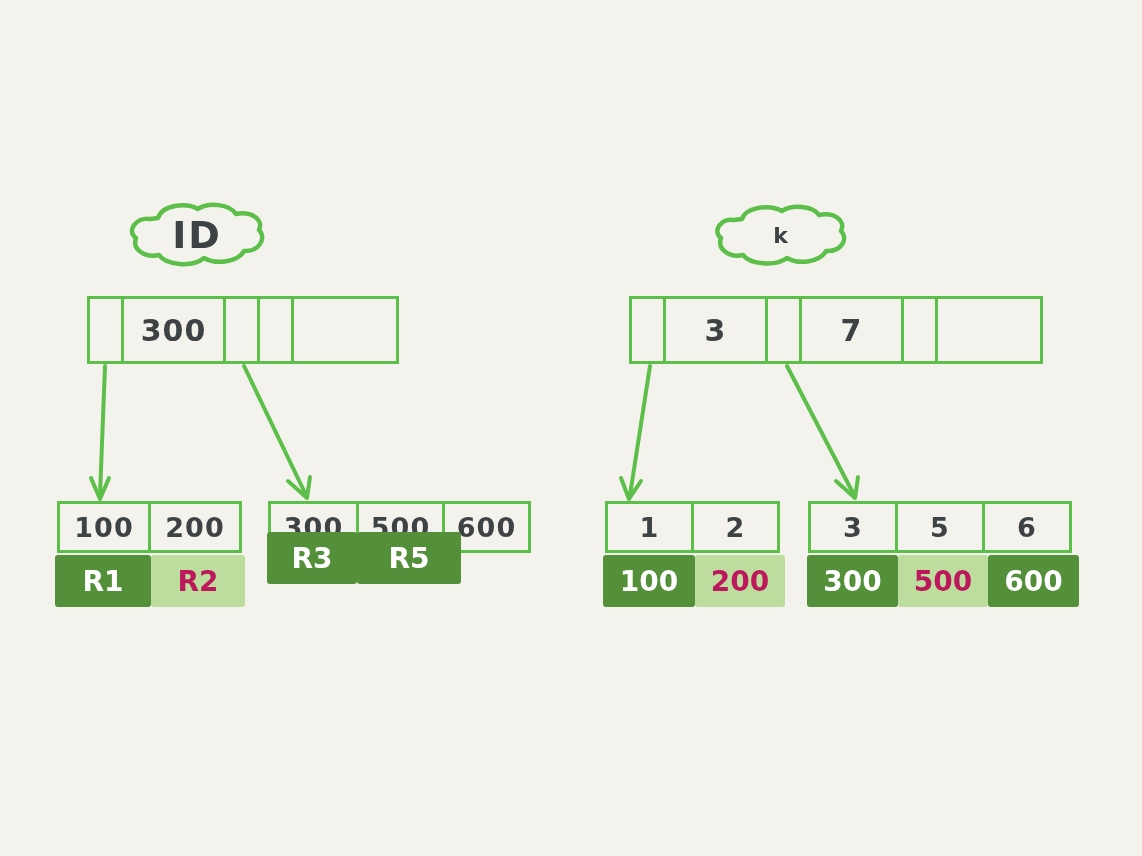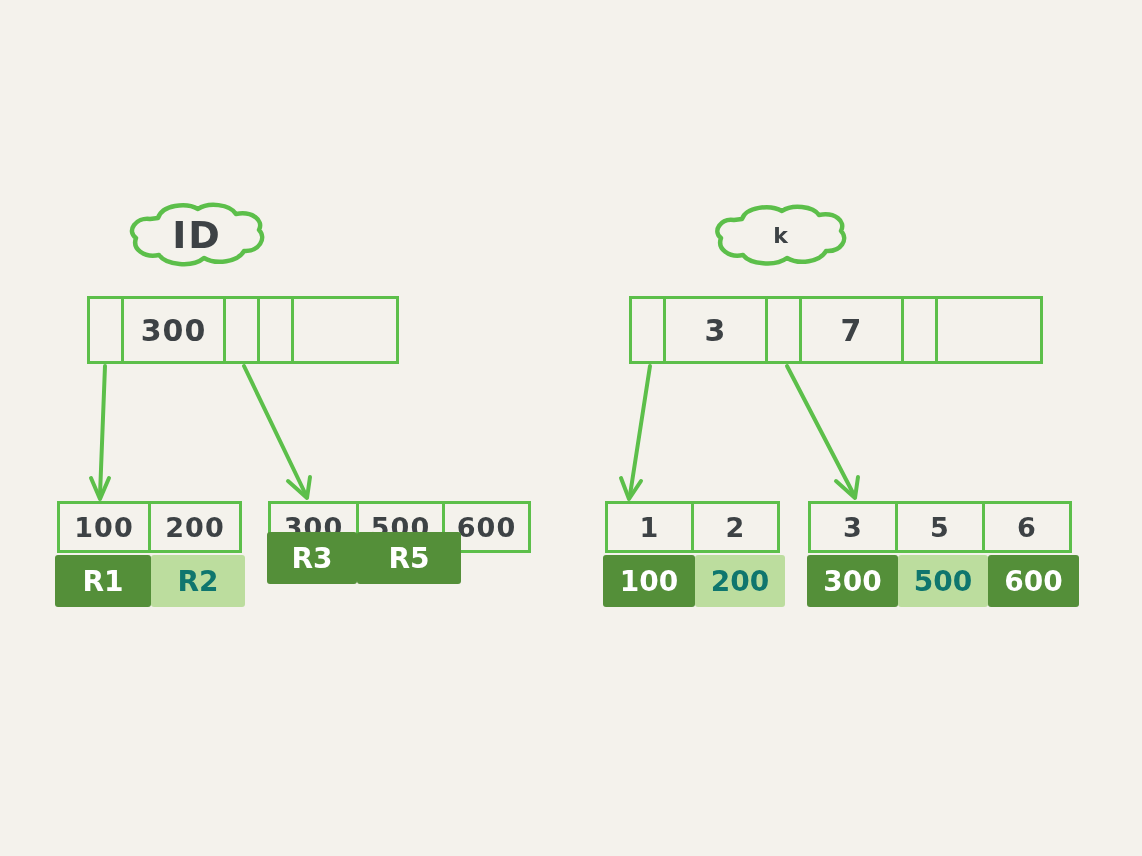--- a/index.html
+++ b/index.html
@@ -35,21 +35,21 @@
   .rec{
     display:flex;align-items:center;justify-content:center;
     height:52px;
     font-family:"DejaVu Sans",sans-serif;
     font-weight:700;
     font-size:28px;
     box-sizing:border-box;
     border-radius:3px;
   }
   .rec.dark{background:#548f39;color:#ffffff;}
-  .rec.light{background:#bcdd9e;color:#0f766e;}
+  .rec.light{background:#bcdd9e;color:#be185d;}
 
   .cloud{position:absolute;}
   .cloud svg{display:block;overflow:visible;}
   .cloud-label{
     position:absolute;inset:0;
     display:flex;align-items:center;justify-content:center;
     color:#3d4245;font-weight:700;
     font-family:"DejaVu Sans",sans-serif;
   }
 

